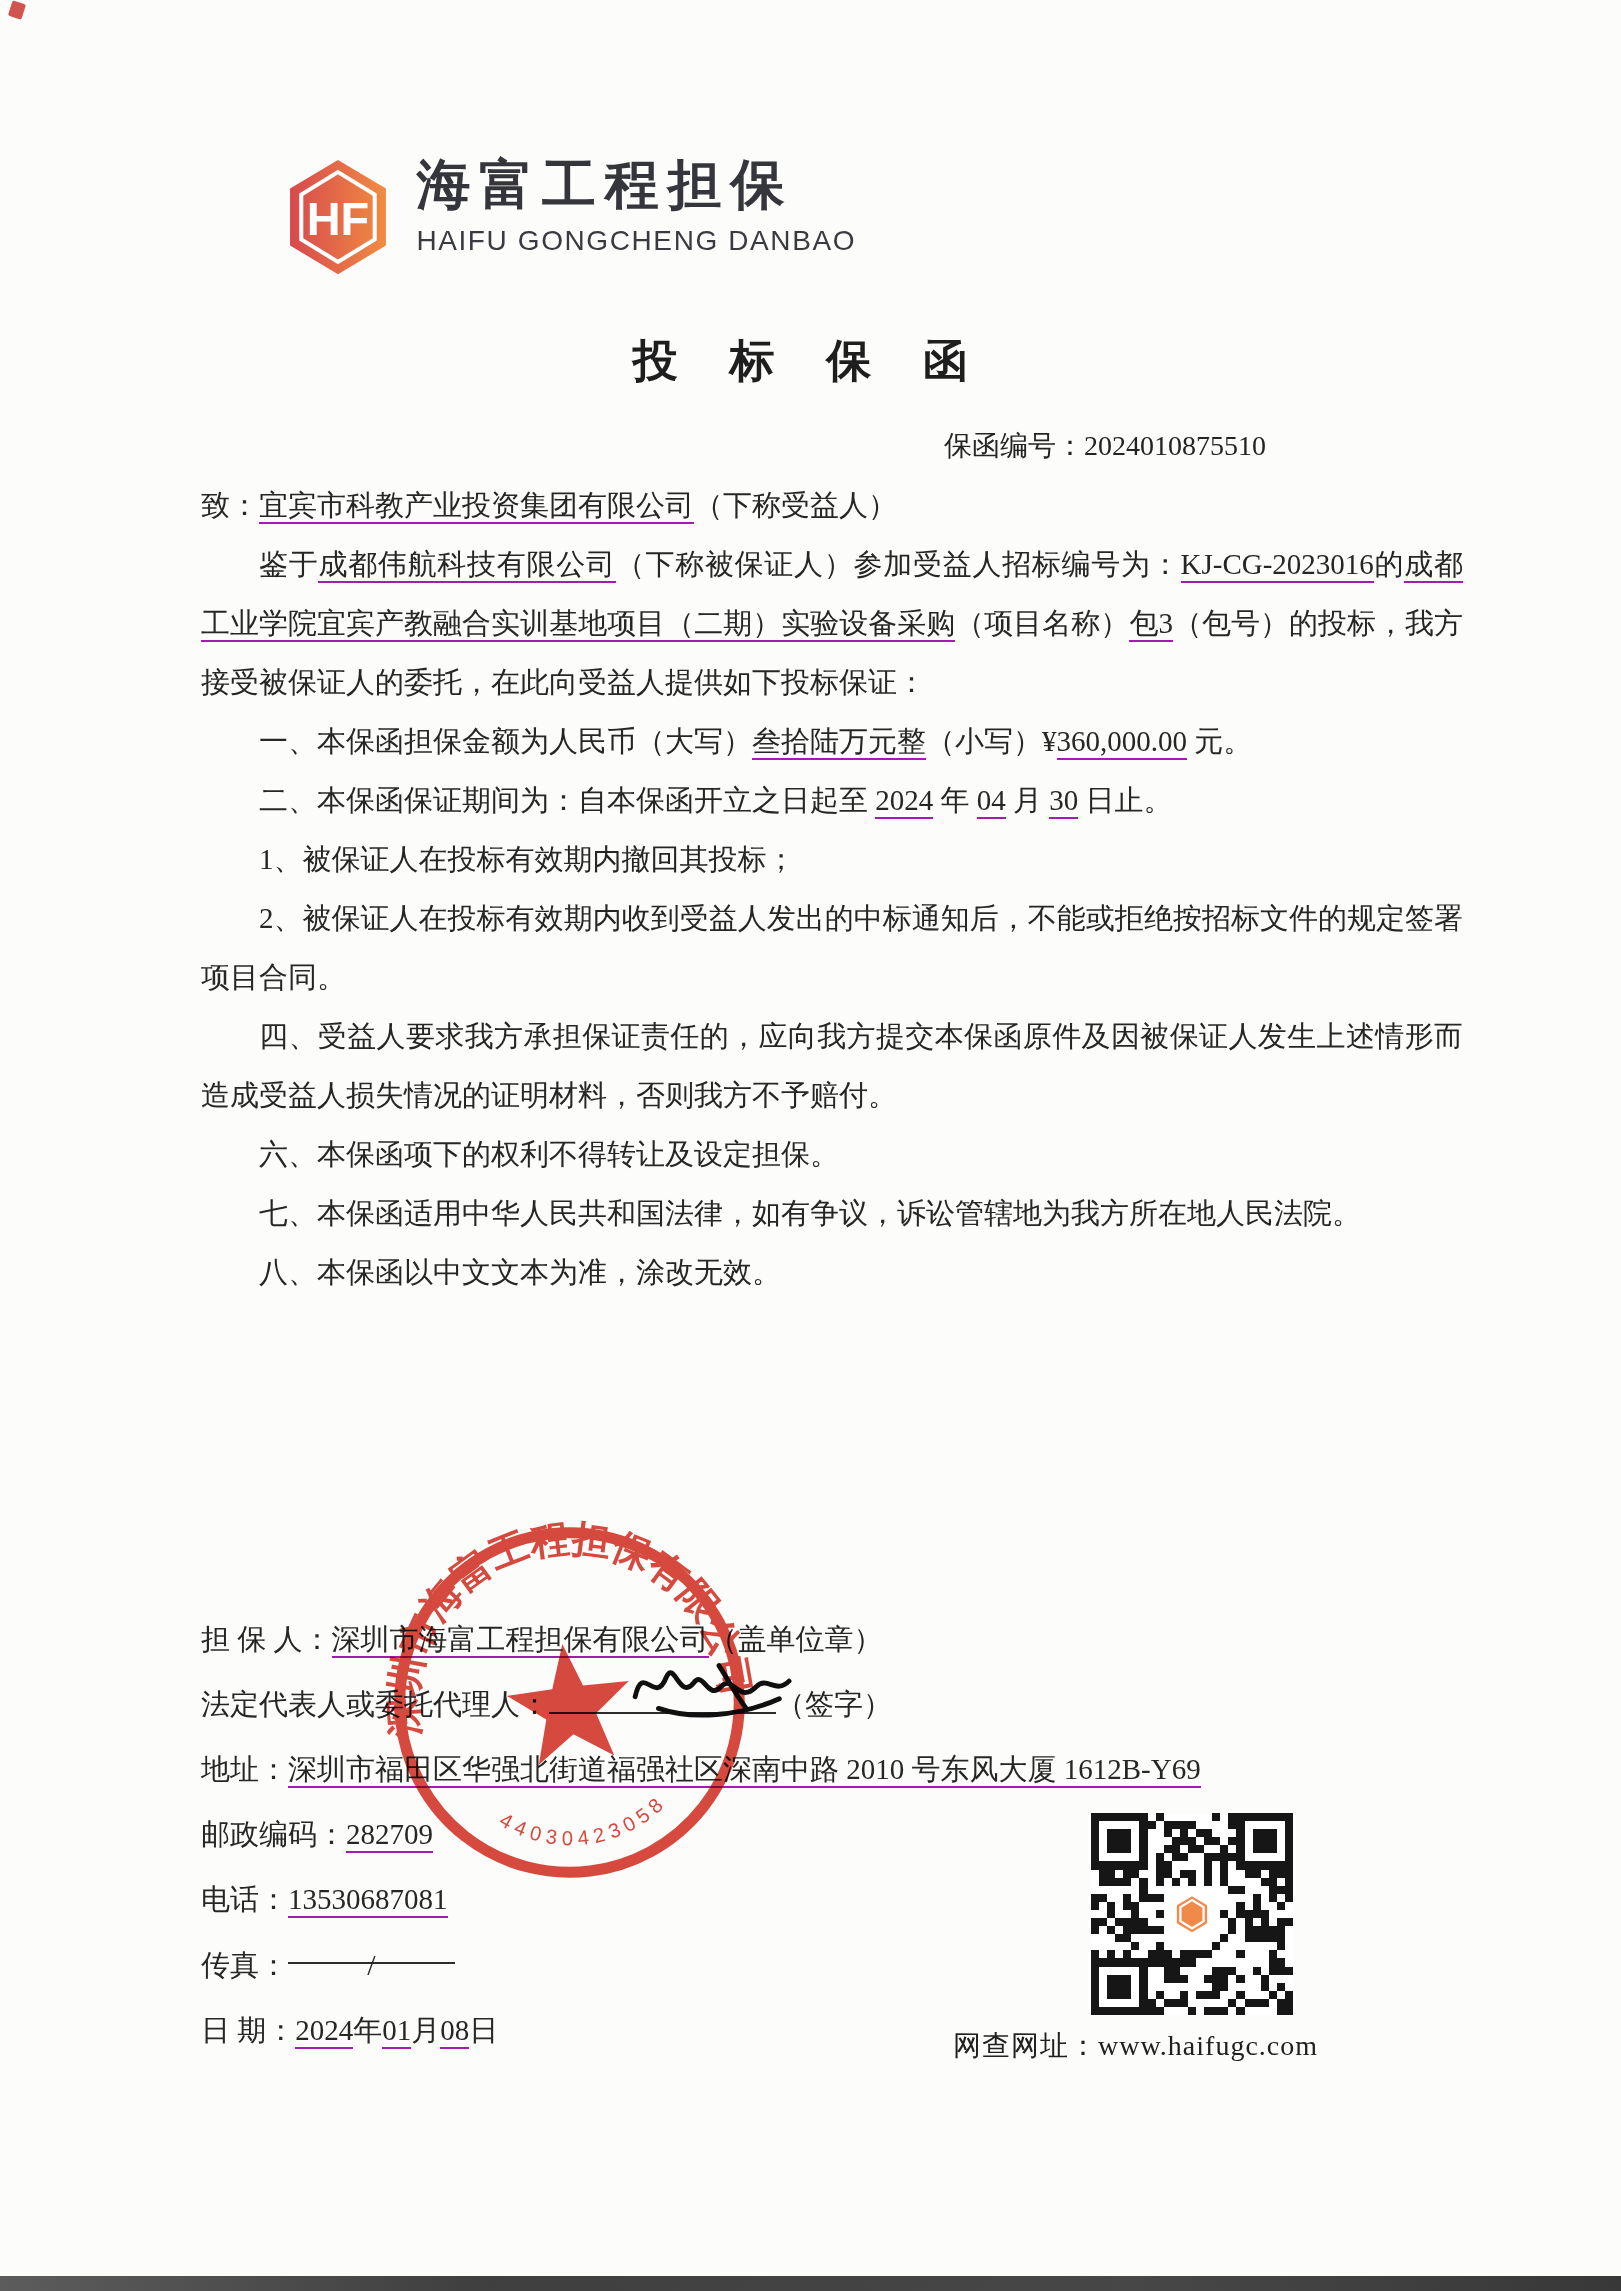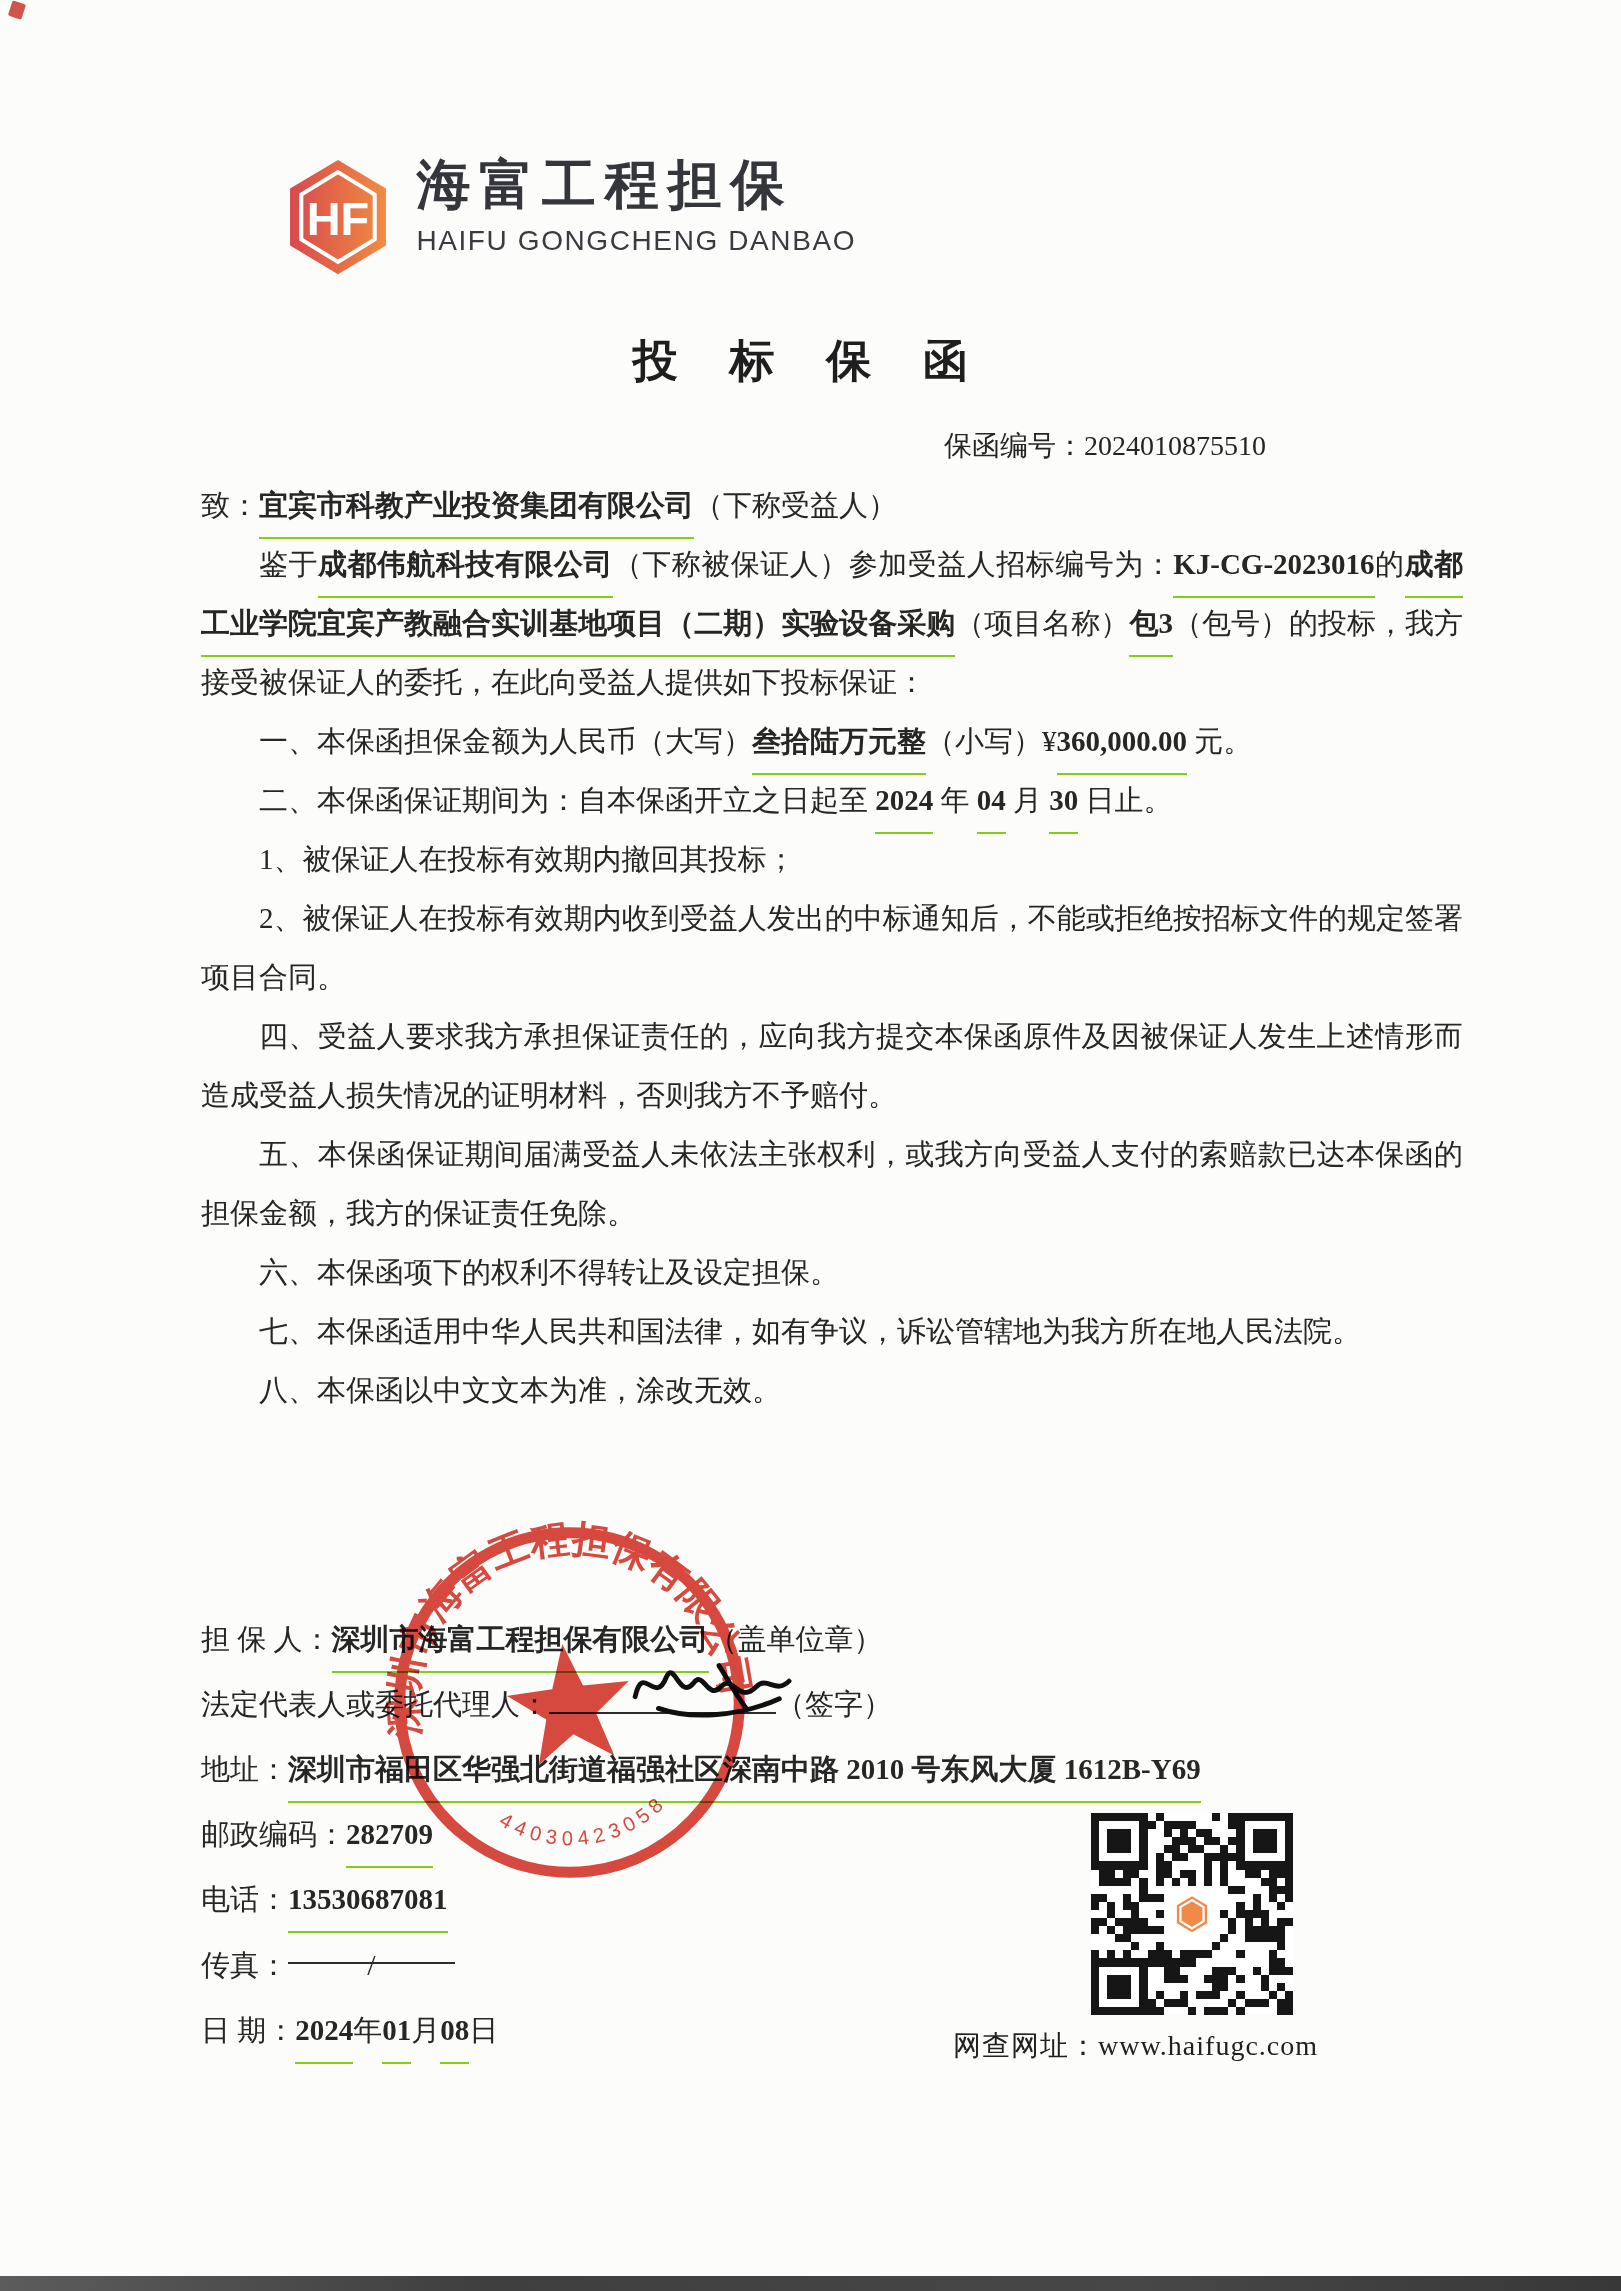--- a/index.html
+++ b/index.html
@@ -17,21 +17,21 @@
   .brand-cn{font-size:54px;font-weight:700;letter-spacing:8.8px;line-height:63px;}
   .brand-en{font-size:28px;font-weight:400;letter-spacing:1.6px;margin-top:9px;color:#3a3b41;}
   
   .doc-title{position:absolute;left:0;right:0;top:331px;text-align:center;
     font-size:45px;font-weight:700;letter-spacing:0.45em;color:#1e1e1e;}
   .ref-line{position:absolute;top:427px;right:355px;font-size:28px;color:#242424;}
   
   .body{position:absolute;left:201px;top:476px;width:1262px;font-size:29px;line-height:59px;}
   .body p{margin:0;text-align:justify;}
   .body p.indent{text-indent:2em;}
-  span.u{border-bottom:2px solid #84cc16;padding-bottom:16px;font-weight:bold;}
+  span.u{border-bottom:2px solid #a21caf;padding-bottom:1px;}
   
   .footer{position:absolute;left:201px;top:1607px;width:1215px;font-size:29px;line-height:65px;}
   .footer p{margin:0;}
   .blank{display:inline-block;border-bottom:2px solid #2c2c2c;height:1.05em;vertical-align:baseline;text-align:center;}
   .blank-sig{position:relative;width:227px;}
   .blank-fax{width:167px;}
   .blank-fax i{font-style:normal;font-size:30px;}
   .sig-svg{position:absolute;left:76px;bottom:-11.8px;width:181px;height:76px;}
   
   .stamp{position:absolute;left:385px;top:1518px;width:369px;height:369px;
@@ -85,21 +85,20 @@
   </div>
 
   <div class="body">
     <p><span>致：</span><span class="u">宜宾市科教产业投资集团有限公司</span><span>（下称受益人）</span></p>
     <p class="indent"><span>鉴于</span><span class="u">成都伟航科技有限公司</span><span>（下称被保证人）参加受益人招标编号为：</span><span class="u">KJ-CG-2023016</span><span>的</span><span class="u">成都工业学院宜宾产教融合实训基地项目（二期）实验设备采购</span><span>（项目名称）</span><span class="u">包3</span><span>（包号）的投标，我方接受被保证人的委托，在此向受益人提供如下投标保证：</span></p>
     <p class="indent"><span>一、本保函担保金额为人民币（大写）</span><span class="u">叁拾陆万元整</span><span>（小写）¥</span><span class="u">360,000.00</span><span> 元。</span></p>
     <p class="indent"><span>二、本保函保证期间为：自本保函开立之日起至 </span><span class="u">2024</span><span> 年 </span><span class="u">04</span><span> 月 </span><span class="u">30</span><span> 日止。</span></p>
     <p class="indent"><span>1、被保证人在投标有效期内撤回其投标；</span></p>
     <p class="indent"><span>2、被保证人在投标有效期内收到受益人发出的中标通知后，不能或拒绝按招标文件的规定签署项目合同。</span></p>
     <p class="indent"><span>四、受益人要求我方承担保证责任的，应向我方提交本保函原件及因被保证人发生上述情形而造成受益人损失情况的证明材料，否则我方不予赔付。</span></p>
-    <p class="indent"><span>五、本保函保证期间届满受益人未依法主张权利，或我方向受益人支付的索赔款已达本保函的担保金额，我方的保证责任免除。</span></p>
     <p class="indent"><span>六、本保函项下的权利不得转让及设定担保。</span></p>
     <p class="indent"><span>七、本保函适用中华人民共和国法律，如有争议，诉讼管辖地为我方所在地人民法院。</span></p>
     <p class="indent"><span>八、本保函以中文文本为准，涂改无效。</span></p>
   </div>
 
   <div class="footer">
     <p><span>担 保 人：</span><span class="u">深圳市海富工程担保有限公司</span><span>（盖单位章）</span></p>
     <p>
       <span>法定代表人或委托代理人：</span><span class="blank blank-sig">
         <svg class="sig-svg" viewBox="0 0 185 78">

